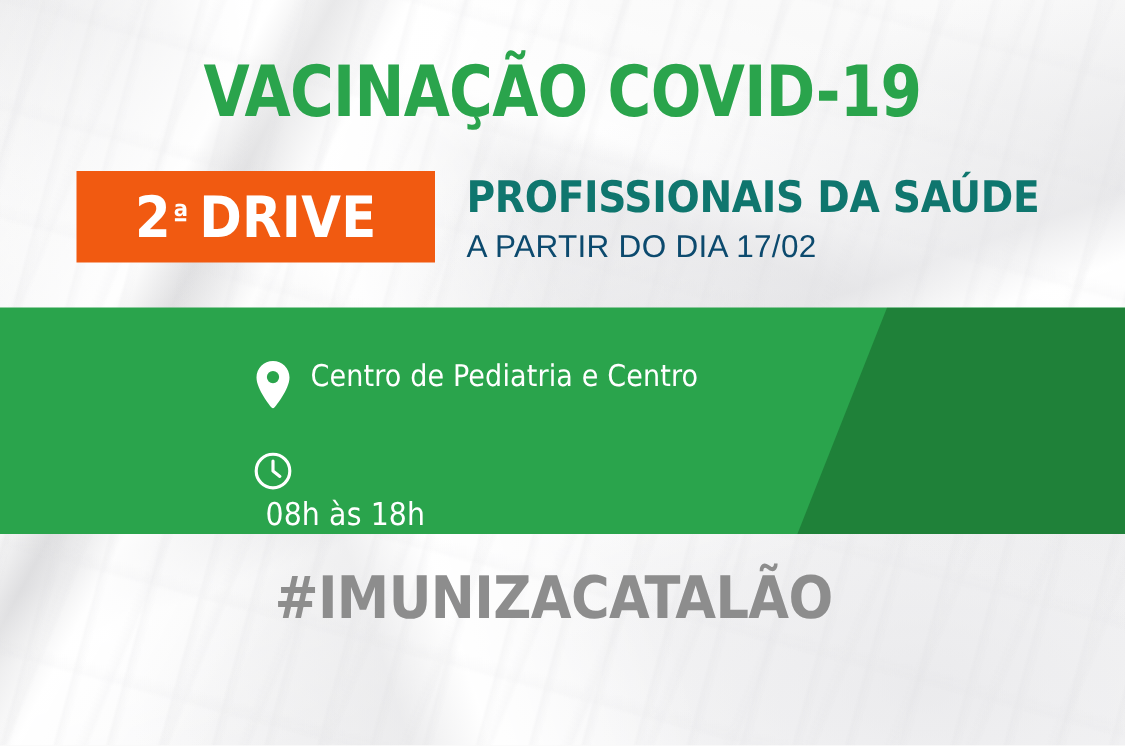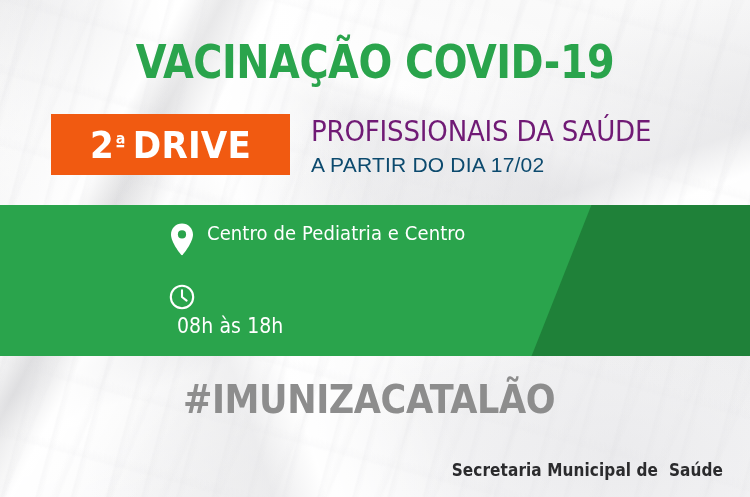--- a/index.html
+++ b/index.html
@@ -96,22 +96,22 @@
     line-height: 1;
     margin-left: 1px;
     margin-right: 7px;
   }
   .dose-text {
     margin-left: 21px;
     padding-top: 2px;
   }
   .dose-title {
     font-size: 29px;
-    font-weight: 400;
-    color: #701a75;
+    font-weight: 700;
+    color: #0f766e;
     line-height: 1.08;
     letter-spacing: -0.2px;
     font-family: "Liberation Sans Narrow", "DejaVu Sans Condensed", "Liberation Sans", sans-serif;
     white-space: nowrap;
   }
   .dose-sub {
     font-size: 21px;
     font-weight: 400;
     color: #0c4a6e;
     line-height: 1.3;
@@ -136,21 +136,21 @@
     top: 0;
     right: 0;
     width: 260px;
     height: 151px;
     background: #1f8139;
     clip-path: polygon(39% 0%, 100% 0%, 100% 100%, 16% 100%);
   }
   .band-inner {
     position: absolute;
     left: 167px;
-    top: 0;
+    top: 17px;
     height: 151px;
     display: flex;
     flex-direction: column;
     justify-content: center;
   }
   .info-row {
     display: flex;
     align-items: flex-start;
     color: #ffffff;
   }
@@ -253,15 +253,14 @@
           </svg>
         </span>
         <span class="info-txt time">08h às 18h</span>
       </div>
 
     </div>
   </div>
 
   <div class="hashtag">#IMUNIZACATALÃO</div>
 
-  <div class="footer">Secretaria Municipal de  Saúde</div>
 
 </div>
 
 </body></html>

